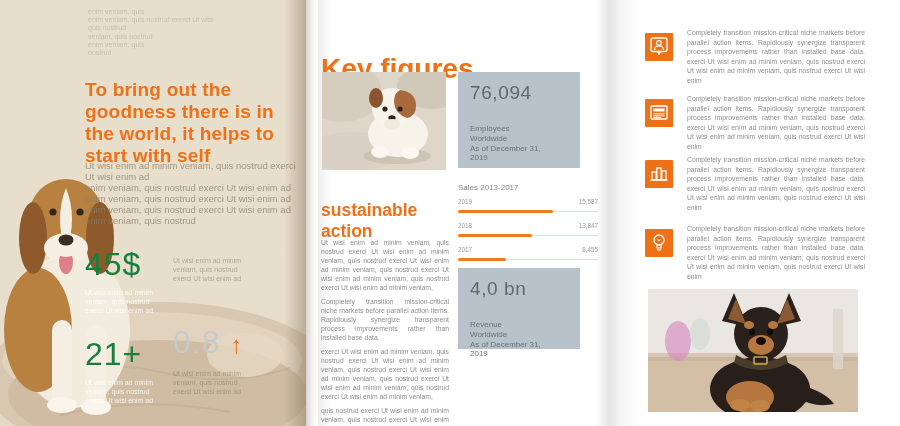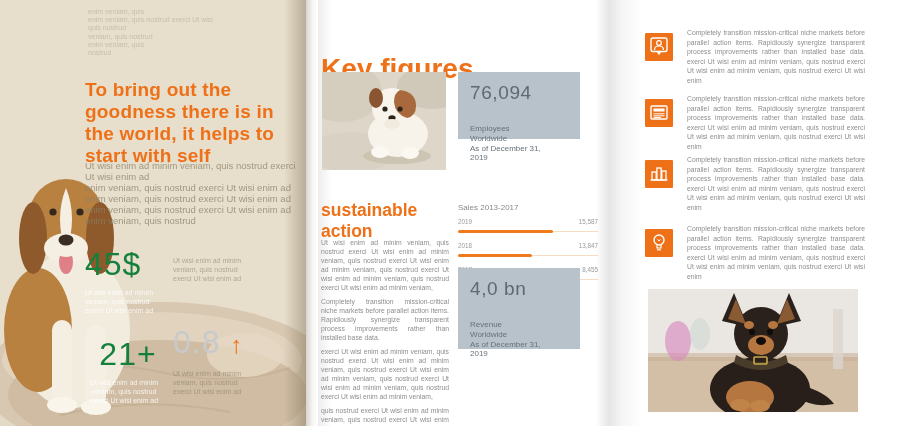--- a/index.html
+++ b/index.html
@@ -27,43 +27,43 @@
   .stat{position:absolute;width:86px;}
   .stat-value{font-size:32px;line-height:32px;font-weight:400;letter-spacing:1px;}
   .stat-value.light{color:#15803d;}
   .stat-value.gray{color:#c6cacc;}
   .stat-arrow{color:#ee7118;font-size:24px;font-weight:bold;}
   .stat-caption{margin-top:8px;font-size:7px;line-height:9px;width:78px;}
   .stat-caption.light{color:rgba(255,255,255,0.82);}
   .stat-caption.gray{color:rgba(122,113,94,0.5);}
   .stat-1{left:85px;top:248px;}
   .stat-2{left:173px;top:248px;}
-  .stat-3{left:85px;top:338px;text-align:center;}
+  .stat-3{left:85px;top:338px;}
   .stat-4{left:173px;top:326px;}
 
   
   .page-middle{position:absolute;left:318px;top:0;width:290px;height:426px;background:#ffffff;}
   .page-middle::before{content:"";position:absolute;left:0;top:0;width:14px;height:100%;
     background:linear-gradient(to right, rgba(0,0,0,0.07), rgba(0,0,0,0));}
   .gap-2{position:absolute;left:596px;top:0;width:46px;height:426px;pointer-events:none;
     background:linear-gradient(to right, rgba(0,0,0,0) 0%, rgba(0,0,0,0.10) 28%, rgba(0,0,0,0.04) 55%, rgba(0,0,0,0) 100%);}
   .mid-title{position:absolute;left:3px;top:30px;font-size:28px;font-weight:bold;color:#ee7118;}
   .puppy-photo{position:absolute;left:4px;top:72px;width:124px;height:98px;overflow:hidden;}
   .stat-box{position:absolute;width:122px;background:#b7c2cb;padding:10px 12px;}
-  .box-employees{left:140px;top:72px;height:67px;}
+  .box-employees{left:140px;top:72px;height:96px;}
   .box-revenue{left:140px;top:268px;height:81px;}
   .box-value{font-size:19px;color:#5e6970;letter-spacing:0.6px;}
   .box-label{position:absolute;left:12px;top:52px;font-size:8px;line-height:9.8px;color:#66727b;}
   .mid-subtitle{position:absolute;left:3px;top:182px;font-size:17.5px;line-height:21px;font-weight:bold;color:#ee7118;}
   .mid-body{position:absolute;left:3px;top:238px;width:128px;font-size:6.8px;line-height:9px;
     color:#8e8e8e;text-align:justify;}
   .mid-body p{margin:0 0 5px 0;}
 
   .sales{position:absolute;left:140px;top:183px;width:140px;}
-  .sales-title{font-size:8px;color:#8a8a8a;margin-bottom:6px;margin-top:20px;}
+  .sales-title{font-size:8px;color:#8a8a8a;margin-bottom:6px;}
   .sales-row{position:relative;height:24px;}
   .sales-row .labels{display:flex;justify-content:space-between;font-size:6.3px;color:#9a9a9a;}
   .sales-row .track{position:relative;margin-top:5px;height:3px;}
   .sales-row .track::before{content:"";position:absolute;left:0;right:0;top:1px;height:1px;background:#f5ddc3;}
   .sales-row .fill{position:absolute;left:0;top:0;height:3px;background:#ef7b1c;border-radius:2px;}
 
   
   .page-right{position:absolute;left:610px;top:0;width:290px;height:426px;background:transparent;}
   .feature{position:absolute;left:35px;width:252px;}
   .feature-icon{position:absolute;left:0;width:28px;height:28px;background:#ee7118;border-radius:1px;}

